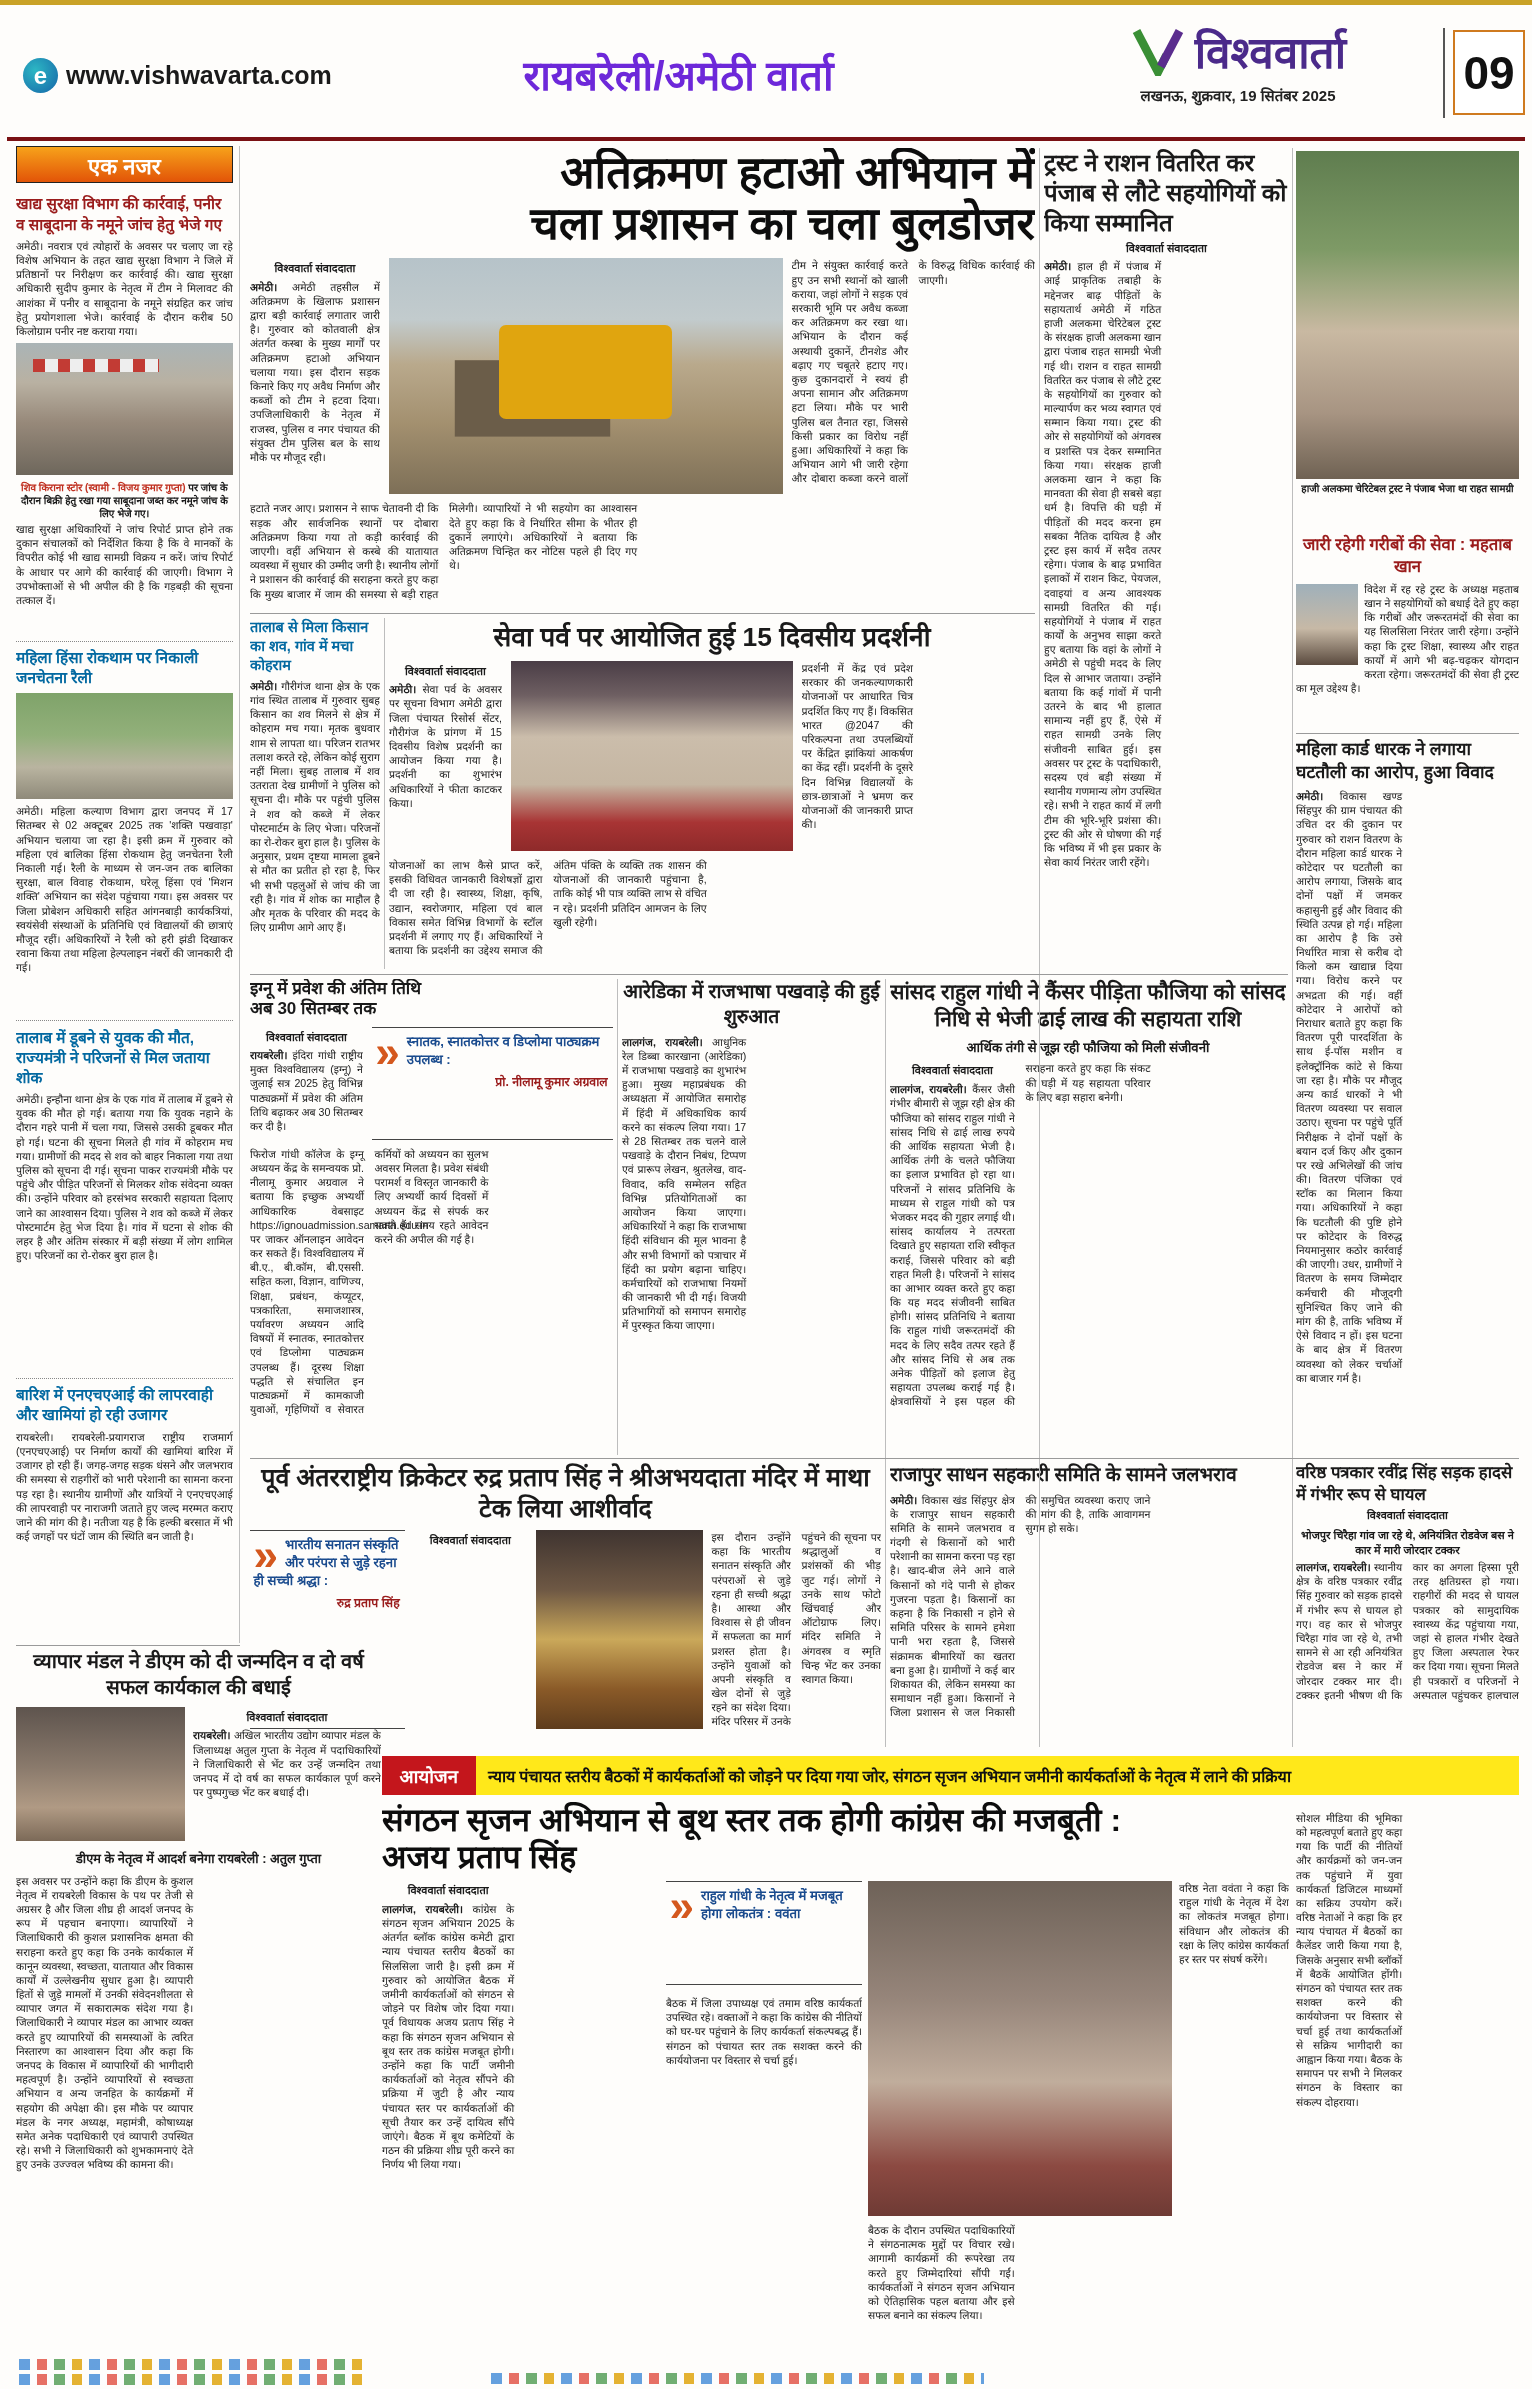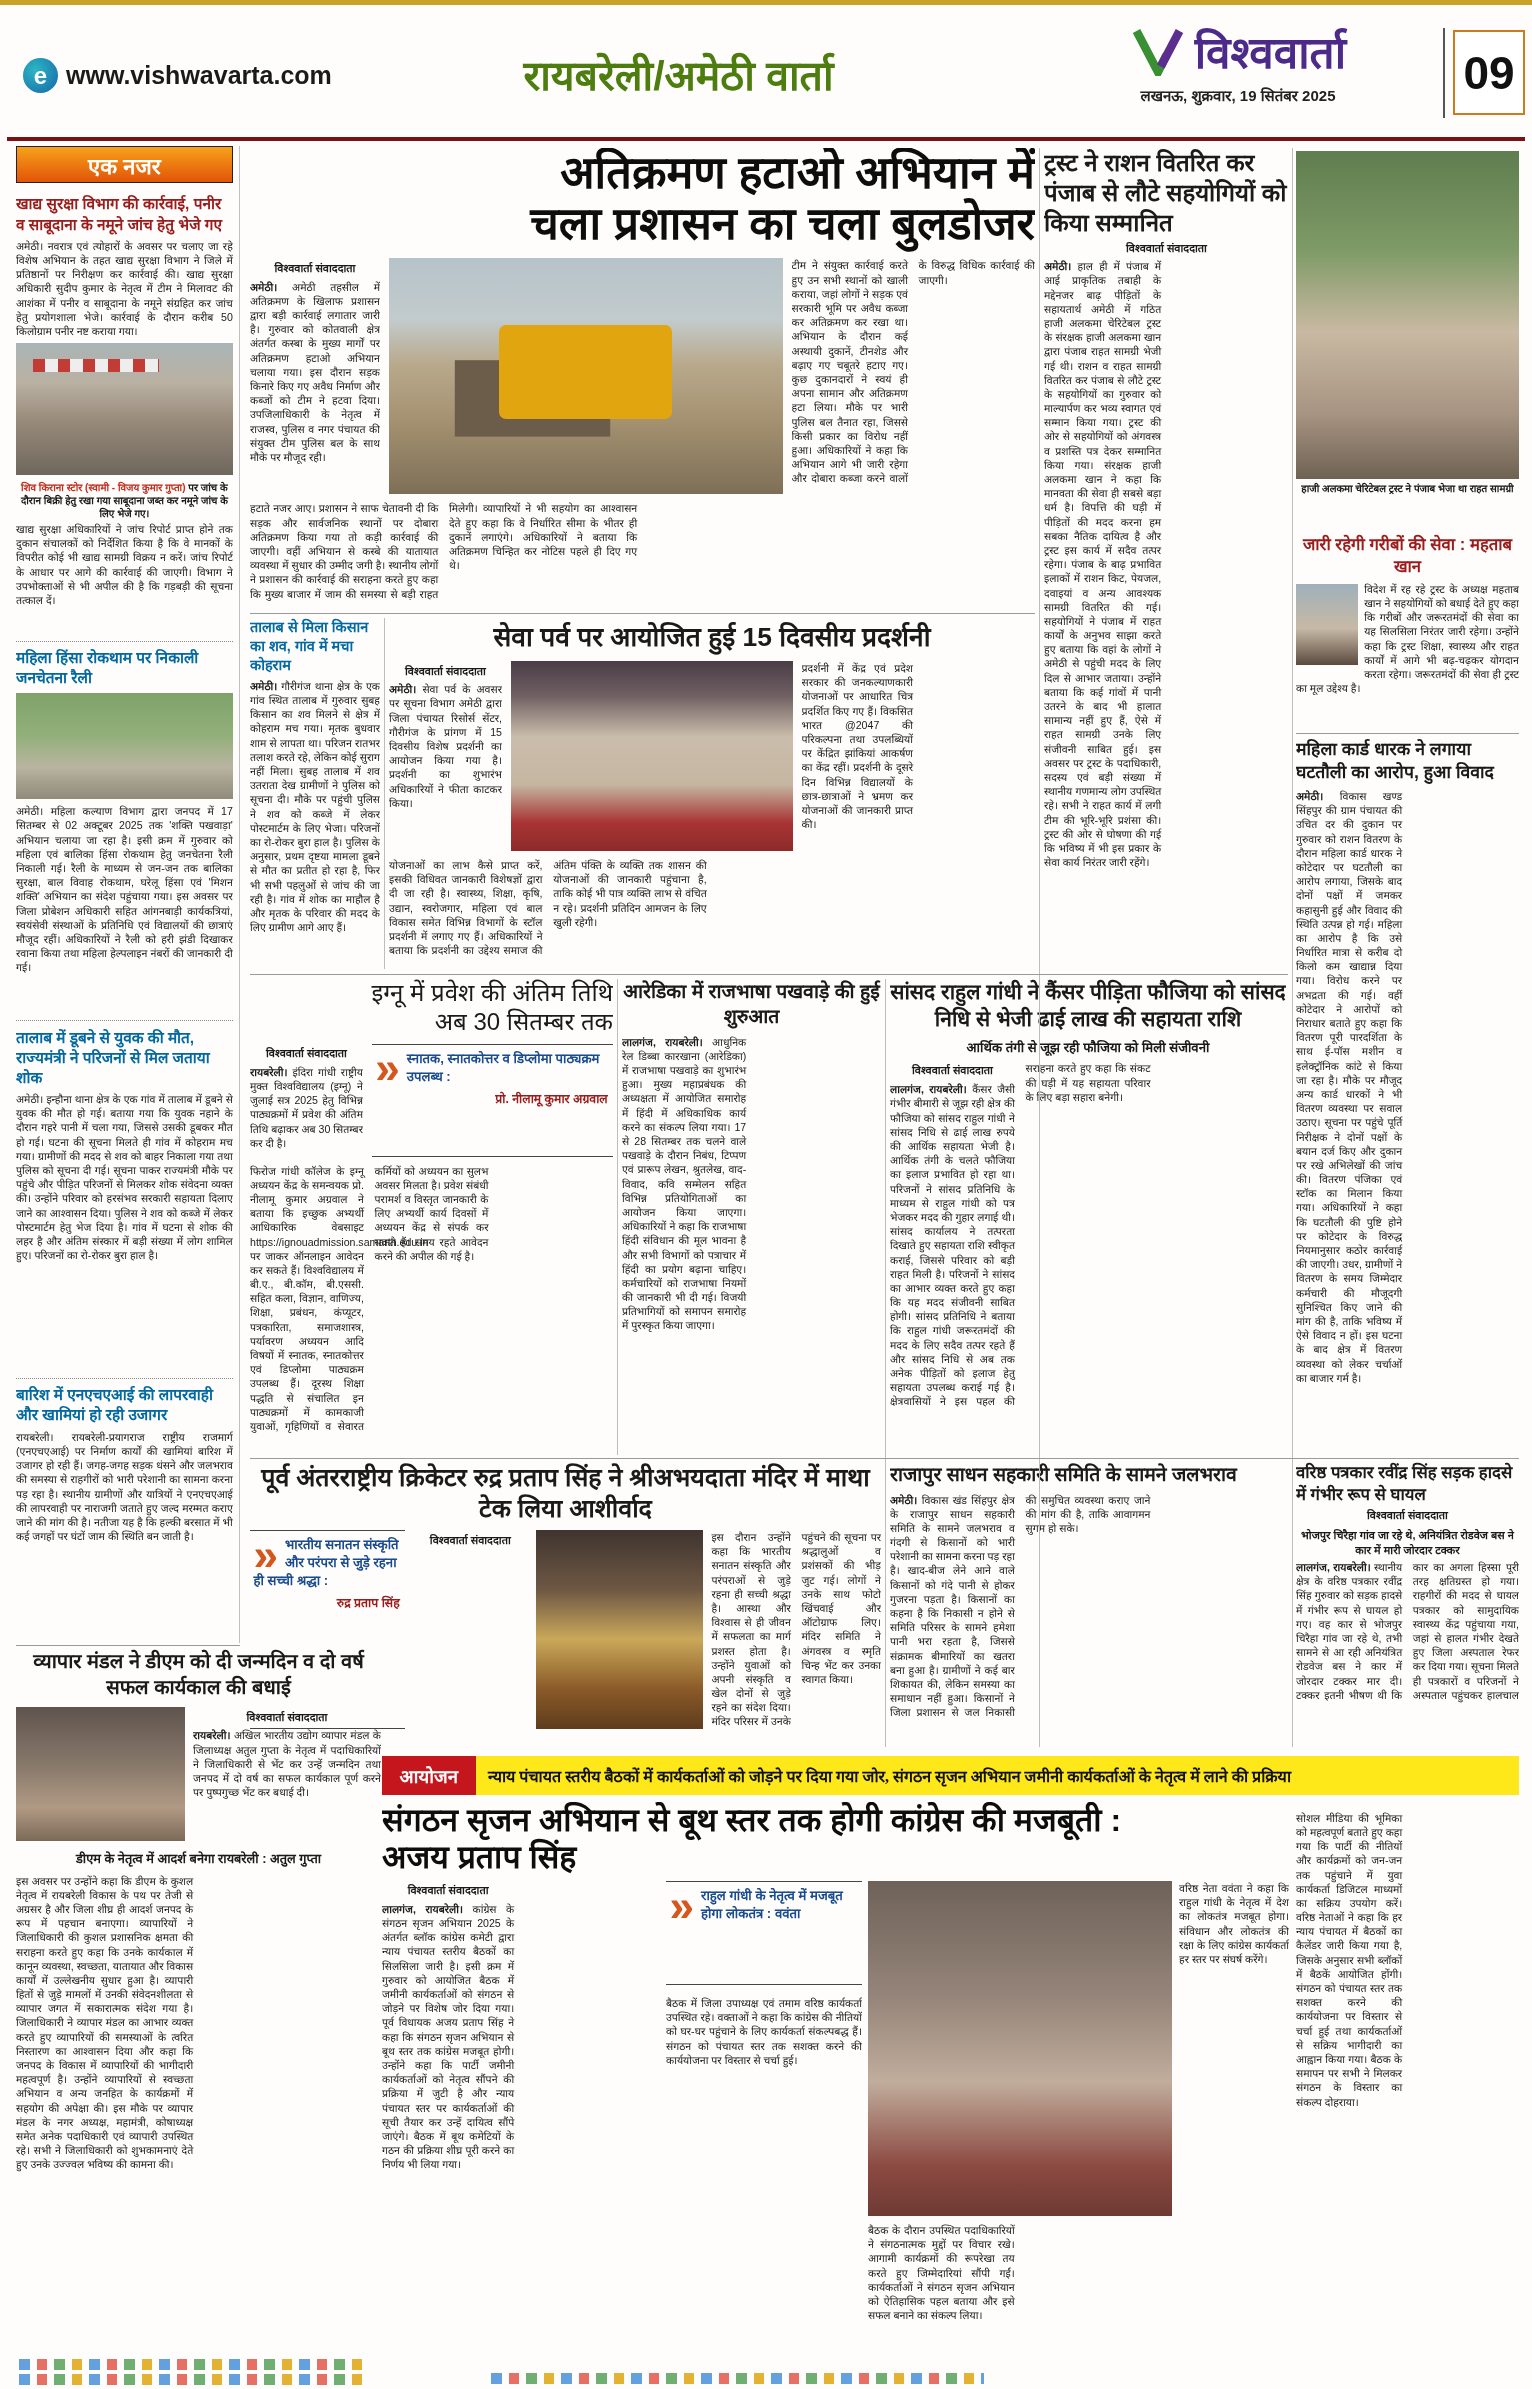--- a/index.html
+++ b/index.html
@@ -6,21 +6,21 @@
 *{margin:0;padding:0;box-sizing:border-box;}
 html,body{background:#d9d9d9;}
 body{font-family:"Liberation Sans","DejaVu Sans",sans-serif;color:#1a1a1a;}
 .page{position:relative;width:1532px;height:2389px;background:#fefdfb;margin:0 auto;overflow:hidden;}
 .topstrip{position:absolute;left:0;top:0;width:100%;height:5.3px;background:#c9a227;}
 
 #header{position:absolute;left:0;top:5.3px;width:100%;height:130px;}
 .logo-left{position:absolute;left:23px;top:53px;display:flex;align-items:center;gap:8px;}
 .globe{width:35px;height:35px;border-radius:50%;background:radial-gradient(circle at 35% 35%,#2db7c4,#1565a8);color:#fff;font-weight:bold;font-size:24px;display:flex;align-items:center;justify-content:center;}
 .site-url{font-size:25px;font-weight:bold;color:#1a1a1a;}
-.head-title{position:absolute;left:379px;top:41px;width:599px;text-align:center;font-size:41px;font-weight:bold;color:#4d7c0f;}
+.head-title{position:absolute;left:379px;top:41px;width:599px;text-align:center;font-size:41px;font-weight:bold;color:#6d28d9;}
 .brand{position:absolute;left:1044px;top:16px;width:388px;text-align:center;}
 .brand-row{display:flex;align-items:center;justify-content:center;gap:8.8px;}
 .vlogo{width:56px;height:49px;}
 .brand-name{font-size:44px;font-weight:bold;color:#4b2a8a;}
 .edition{font-size:15px;color:#222;margin-top:3.5px;font-weight:bold;}
 .head-sep{position:absolute;left:1443px;top:23px;height:90px;width:1.8px;background:#555;}
 .pagenum{position:absolute;left:1453px;top:25px;width:72px;height:85px;border:2.6px solid #cf7a1f;display:flex;align-items:center;justify-content:center;font-size:46px;font-weight:bold;color:#111;background:#fff;}
 .red-rule{position:absolute;left:7px;top:137px;width:1518px;height:3.5px;background:#7a1114;}
 
 section,aside{position:absolute;overflow:hidden;}
@@ -70,21 +70,21 @@
 .trust-h{font-size:24px;line-height:1.25;font-weight:bold;}
 #trust-photo-wrap{left:1296px;top:151px;width:223px;height:377px;}
 .trust-photo{width:223px;height:328px;}
 #mahtab{left:1296px;top:534px;width:223px;height:197px;}
 .mah-h{font-size:16.7px;line-height:1.3;font-weight:bold;color:#9a1c1c;text-align:center;margin-bottom:4.4px;}
 .mah-photo{float:left;width:62px;height:81px;margin:1.8px 6.2px 3.5px 0;}
 #mahila-card{left:1296px;top:738px;width:223px;height:715px;}
 .mc-h{font-size:17.6px;line-height:1.3;font-weight:bold;margin-bottom:5.3px;}
 
 #ignou{left:250px;top:979px;width:363px;height:476px;}
-.ig-h{font-size:24px;line-height:1.2;font-weight:normal;text-align:right;}
+.ig-h{font-size:17px;line-height:1.2;font-weight:bold;text-align:left;}
 .ig-row{display:flex;gap:8.8px;margin-top:7px;height:113px;}
 .ig-col1{width:113px;}
 .ig-quote{flex:1;}
 .ig-body{margin-top:7px;height:278px;}
 #aredika{left:622px;top:979px;width:259px;height:476px;}
 .ar-h{font-size:19.4px;line-height:1.3;font-weight:bold;text-align:center;margin-bottom:5.3px;}
 #rahul{left:890px;top:979px;width:396px;height:476px;}
 .rh-h{font-size:21px;line-height:1.28;font-weight:bold;text-align:center;}
 .rh-sub{font-size:13.2px;font-weight:bold;text-align:center;margin:5.3px 0;}
 

